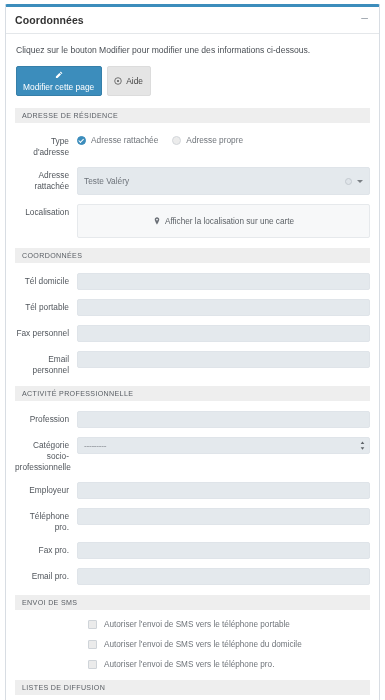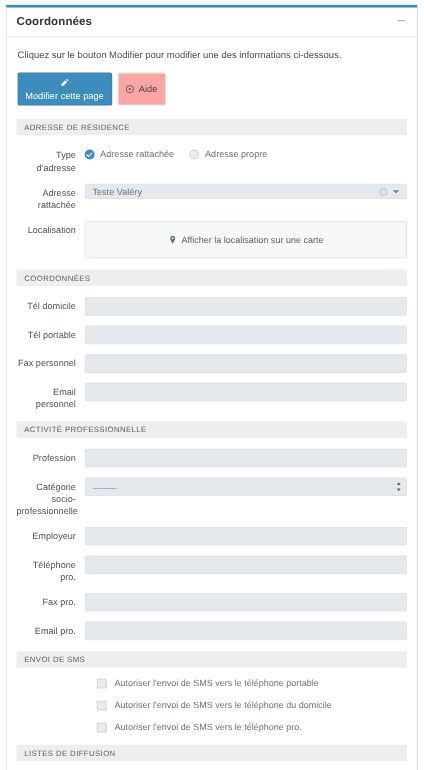--- a/index.html
+++ b/index.html
@@ -68,21 +68,21 @@
     line-height: 1;
     white-space: nowrap;
   }
   .btn-primary {
     background: #3c8dbc;
     border-color: #367fa9;
     color: #ffffff;
     flex-direction: column;
   }
   .btn-default {
-    background: #fca5a5;
+    background: #e5e5e5;
     border-color: #dcdcdc;
     color: #444444;
   }
   .ico { display: inline-block; width: 8px; height: 8px; flex: 0 0 auto; }
   .ico svg { display: block; width: 100%; height: 100%; }
 
   
   .sec-head {
     background: #eeeeee;
     color: #585d63;
@@ -115,21 +115,21 @@
     background: #e4e9ed;
     border: 1px solid #dfe4e9;
     border-radius: 2px;
     width: 100%;
     display: block;
   }
   .inp.grey { background: #e9e9e9; border-color: #e2e2e2; }
 
   
   .s2 {
-    height: 14px;
+    height: 28px;
     background: #e4e9ed;
     border: 1px solid #dfe4e9;
     border-radius: 2px;
     display: flex;
     align-items: center;
     padding: 0 3px 0 6px;
   }
   .s2-text {
     flex: 1 1 auto;
     font-size: 8.3px;

